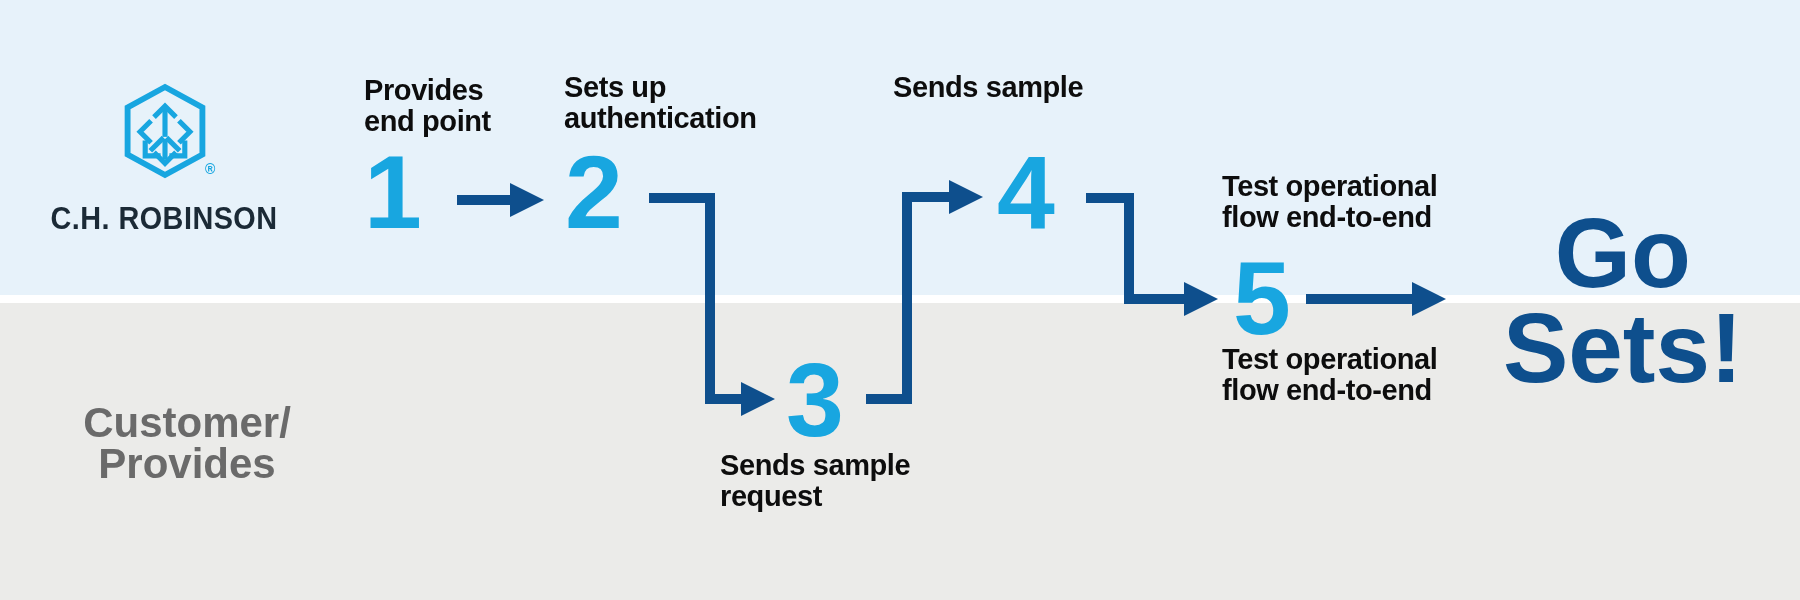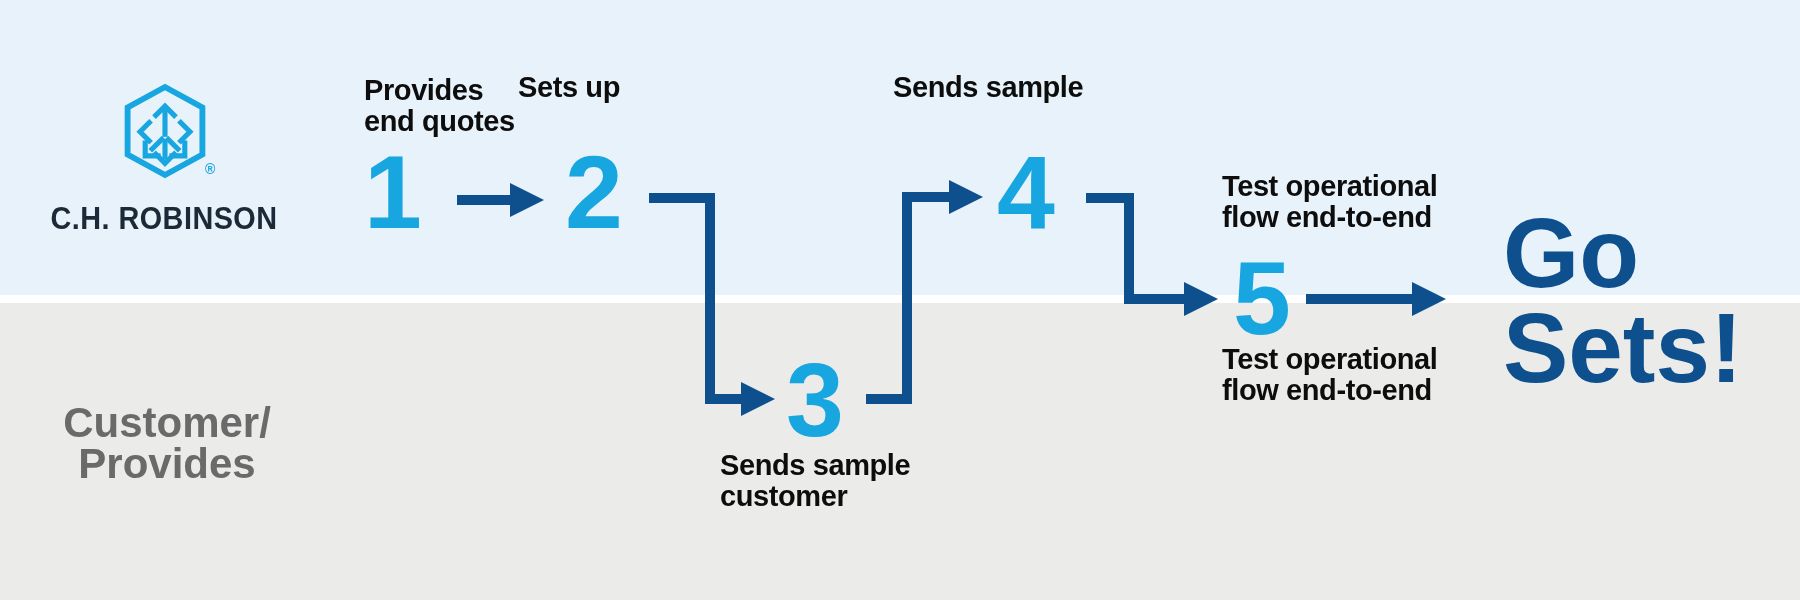--- a/index.html
+++ b/index.html
@@ -16,21 +16,21 @@
   .logo-stroke{stroke:var(--accent_blue);stroke-width:7;fill:none;stroke-linecap:butt;stroke-linejoin:miter;}
   .logo-hex{stroke:var(--accent_blue);stroke-width:8;fill:none;stroke-linejoin:miter;}
   .registered-mark{position:absolute;left:205px;top:162px;font-size:14px;font-weight:bold;color:var(--accent_blue);line-height:14px;}
   .wordmark{
     position:absolute;left:39px;top:201px;width:250px;text-align:center;
     font-size:31px;font-weight:bold;color:var(--wordmark_navy);
     letter-spacing:0.5px;transform:scaleX(0.93);transform-origin:50% 50%;white-space:nowrap;
   }
 
   .customer-label{
-    position:absolute;left:34px;top:402px;width:266px;text-align:center;
+    position:absolute;left:54px;top:402px;width:266px;text-align:center;
     font-size:42px;font-weight:bold;color:var(--customer_gray);line-height:41px;
   }
   .customer-label span{display:block;}
 
   .step-label{
     position:absolute;font-size:29px;font-weight:bold;color:var(--label_black);
     line-height:31px;letter-spacing:-0.4px;white-space:nowrap;
   }
   .step-label span{display:block;}
 
@@ -38,21 +38,21 @@
     position:absolute;width:120px;text-align:center;
     font-size:104px;font-weight:bold;color:var(--accent_blue);line-height:104px;
   }
 
   .arrow-layer{position:absolute;left:0;top:0;width:1800px;height:600px;pointer-events:none;}
   .arrow-shaft{stroke:var(--navy);stroke-width:10;fill:none;stroke-linejoin:miter;}
   .arrow-head{fill:var(--navy);}
 
   .go-live{
     position:absolute;left:1503px;top:206px;
-    font-size:98px;font-weight:bold;color:var(--navy);line-height:95px;white-space:nowrap;
+    font-size:98px;font-weight:bold;color:var(--navy);line-height:95px;white-space:nowrap;text-align:center;
   }
   .go-live span{display:block;}
 </style>
 </head>
 <body>
 
 <div class="canvas">
 
   <div class="lane lane-top"></div>
   <div class="lane lane-divider"></div>
@@ -80,33 +80,34 @@
   <div class="registered-mark">®</div>
   <div class="wordmark">C.H. ROBINSON</div>
 
   <div class="customer-label">
     <span>Customer/</span>
     <span>Provides</span>
   </div>
 
   <div class="step-label" style="left:342px;top:75px;margin-left:22px;">
     <span>Provides</span>
-    <span>end quotes</span>
+    <span>end point</span>
   </div>
   <div class="step-number" style="left:333px;top:140px;">1</div>
 
-  <div class="step-label" style="left:518px;top:72px;">
+  <div class="step-label" style="left:564px;top:72px;">
     <span>Sets up</span>
+    <span>authentication</span>
   </div>
   <div class="step-number" style="left:534px;top:140px;">2</div>
 
   <div class="step-number" style="left:755px;top:348px;">3</div>
   <div class="step-label" style="left:720px;top:450px;">
     <span>Sends sample</span>
-    <span>customer</span>
+    <span>request</span>
   </div>
 
   <div class="step-label" style="left:893px;top:72px;">
     <span>Sends sample</span>
   </div>
   <div class="step-number" style="left:966px;top:141px;">4</div>
 
   <div class="step-label" style="left:1222px;top:171px;">
     <span>Test operational</span>
     <span>flow end-to-end</span>

